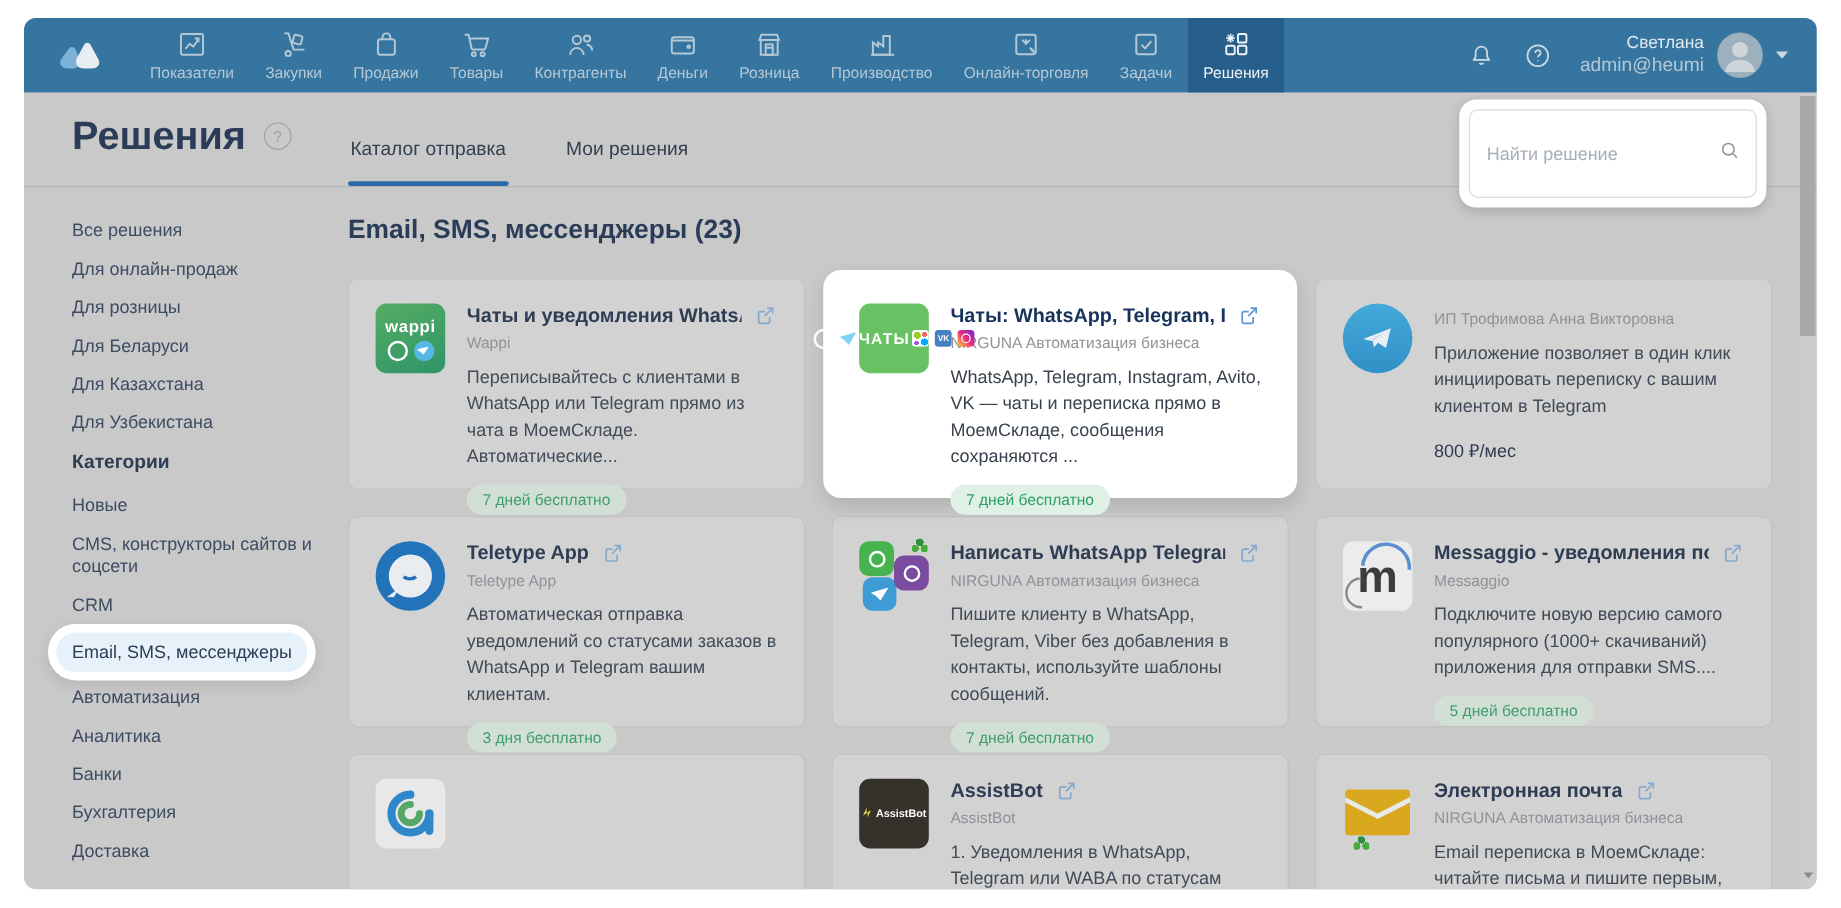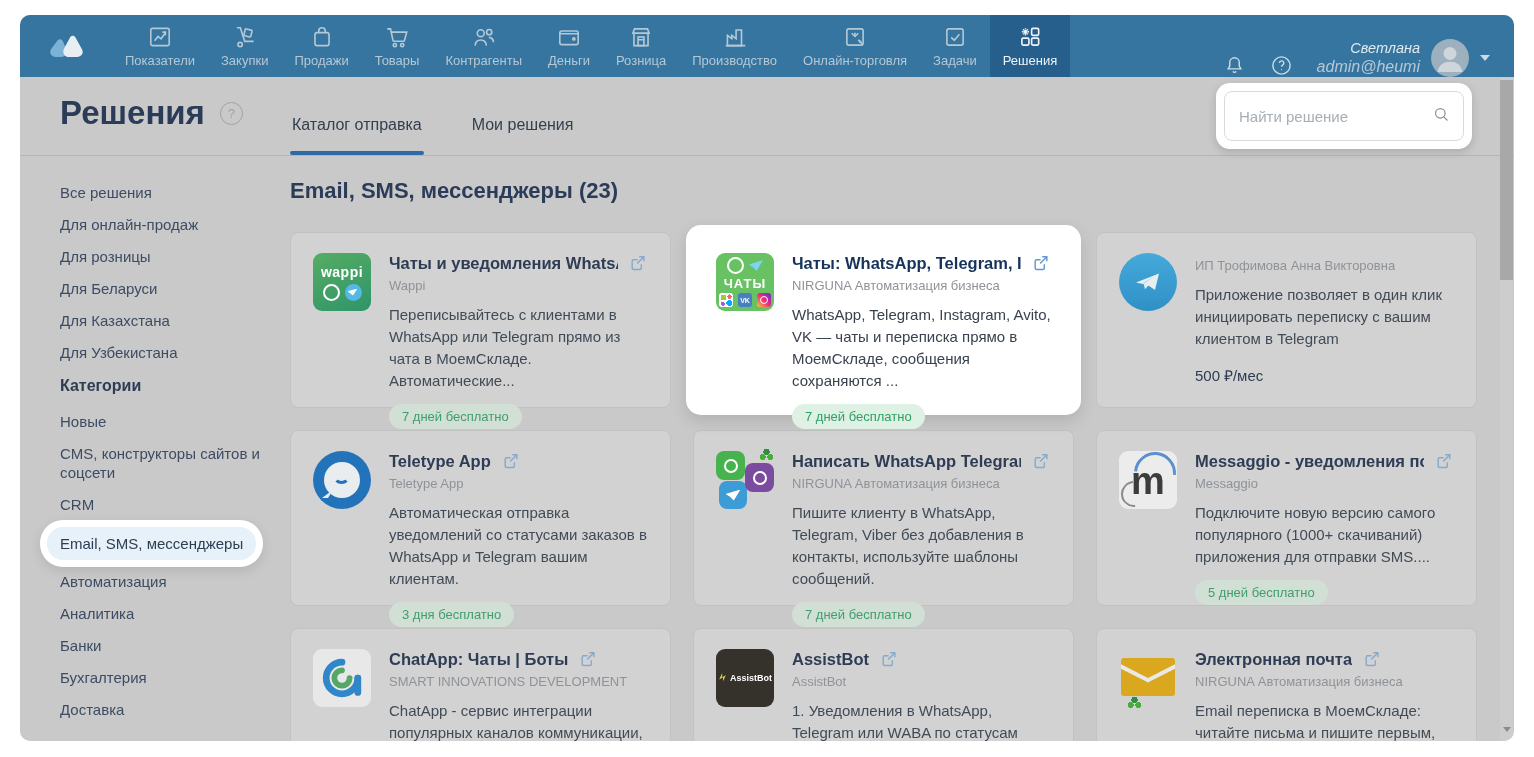--- a/index.html
+++ b/index.html
@@ -5,38 +5,38 @@
   html,body{margin:0;padding:0;background:#fff;font-family:"Liberation Sans",sans-serif;}
   .stage{position:relative;width:1534px;height:757px;background:#fff;overflow:hidden;}
   .app{position:absolute;left:20px;top:15px;width:1494px;height:726px;border-radius:10px;overflow:hidden;background:#c9c9c9;}
 
   
   .topnav{position:absolute;top:0;left:0;right:0;height:62px;background:#35759f;display:flex;align-items:stretch;z-index:5;}
   .brand{width:92px;display:flex;align-items:center;justify-content:center;}
   .nav-item{display:flex;flex-direction:column;align-items:center;justify-content:center;gap:3px;padding:0 13px;color:#b5c8d5;font-size:13px;cursor:pointer;white-space:nowrap;}
   .nav-item svg{display:block;}
   .nav-item.active{background:#265f8c;color:#eef3f7;}
-  .nav-right{margin-left:auto;display:flex;align-items:flex-end;gap:24px;padding-right:24px;font-style:italic;}
+  .nav-right{margin-left:auto;display:flex;align-items:center;gap:24px;padding-right:24px;}
   .tn-ico{color:#cfdbe3;display:flex;align-items:center;}
   .user{display:flex;align-items:center;gap:11px;}
   .user-names{text-align:right;line-height:1.25;}
   .user-name{color:#e2eaef;font-size:14.5px;}
   .user-email{color:#b5c8d5;font-size:16px;}
   .avatar{width:38px;height:38px;border-radius:50%;background:#9db0bd;overflow:hidden;flex:none;}
   .caret{width:0;height:0;border-left:5px solid transparent;border-right:5px solid transparent;border-top:6px solid #cfd9e0;}
 
   
   .page-header{position:absolute;top:62px;left:0;right:0;height:78px;border-bottom:1px solid #b5b5b5;}
   .page-title{position:absolute;left:40px;top:17px;font-size:33px;font-weight:700;color:#2b3c58;display:flex;align-items:center;gap:15px;}
   .help-circle{width:21px;height:21px;border:1.5px solid #9aa4ab;border-radius:50%;color:#9aa4ab;font-size:13px;font-weight:400;display:flex;align-items:center;justify-content:center;}
   .tabs{position:absolute;left:270px;bottom:0;display:flex;gap:46px;}
   .tab{padding:0 2px 21px;font-size:16px;color:#33404f;cursor:pointer;position:relative;}
   .tab.active::after{content:"";position:absolute;left:0;right:0;bottom:0;height:4px;background:#2e6aa8;border-radius:2px;}
   .search-callout{position:absolute;right:42px;top:6px;background:#fff;border-radius:14px;padding:8px;box-shadow:0 3px 10px rgba(0,0,0,.15);}
-  .search-wrap{width:214px;height:40px;border:1px solid #d8dadc;border-radius:8px;background:#fff;display:flex;align-items:center;padding:4px 12px;}
+  .search-wrap{width:214px;height:40px;border:1px solid #d8dadc;border-radius:8px;background:#fff;display:flex;align-items:center;padding:16px 12px;}
   .search-wrap input{border:none;outline:none;flex:1;font-size:15px;color:#39424e;font-family:"Liberation Sans",sans-serif;background:transparent;min-width:0;}
   .search-wrap input::placeholder{color:#a6aeb6;}
 
   
   .sidebar{position:absolute;left:40px;top:168px;width:212px;font-size:15px;color:#3d4c63;}
   .side-item{line-height:19px;margin-bottom:13px;cursor:pointer;}
   .side-header{font-size:16px;font-weight:700;color:#2e3c54;margin:15px 0 17px;}
   .side-item.selected{background:#e7f1f9;border-radius:16px;padding:7px 13px;margin:5px 0 12px -13px;width:fit-content;box-shadow:0 0 0 7px #fff,0 4px 12px 7px rgba(0,0,0,.10);color:#2c3d54;position:relative;z-index:3;}
 
   
@@ -59,21 +59,21 @@
   .price{margin-top:15px;font-size:15px;color:#2e3c52;}
 
   
   .logo--wappi{background:linear-gradient(155deg,#55ad64,#2f9468);display:flex;flex-direction:column;align-items:center;justify-content:center;gap:4px;}
   .wappi-text{color:#fff;font-size:14px;font-weight:600;letter-spacing:.5px;}
   .wappi-row{display:flex;gap:5px;}
   .ring{box-sizing:border-box;width:17px;height:17px;border:2px solid #fff;border-radius:50%;}
   .tg-dot{width:17px;height:17px;border-radius:50%;background:#56b8e4;position:relative;}
   .tg-dot::after{content:"";position:absolute;left:3px;top:5px;width:10px;height:7px;background:#fff;clip-path:polygon(0 40%,100% 0,55% 100%);}
 
-  .logo--chaty{background:#68c163;display:flex;flex-direction:column;align-items:center;justify-content:center;gap:2px;}
+  .logo--chaty{background:#68c163;display:flex;flex-direction:row;align-items:center;justify-content:center;gap:2px;}
   .chaty-row{display:flex;gap:5px;align-items:center;}
   .chaty-plane{width:14px;height:11px;background:#7fd4f2;clip-path:polygon(0 40%,100% 0,55% 100%,30% 65%);}
   .chaty-text{color:#fff;font-weight:700;font-size:13px;letter-spacing:1px;}
   .sq{width:14px;height:14px;border-radius:3px;}
   .sq--avito{background:
     radial-gradient(circle 3px at 4.5px 4.5px,#97cf26 97%,transparent),
     radial-gradient(circle 2.2px at 10.5px 3.6px,#ff6163 97%,transparent),
     radial-gradient(circle 2px at 3.8px 10.8px,#965eeb 97%,transparent),
     radial-gradient(circle 3px at 10.3px 10px,#00aaff 97%,transparent),#fff;}
   .sq--vk{background:#4680c2;color:#fff;font-size:7px;font-weight:700;display:flex;align-items:center;justify-content:center;}
@@ -383,21 +383,21 @@
     <div class="card">
       <div class="logo logo--telegram">
         <svg width="32" height="32" viewBox="0 0 32 32">
               <path fill="#e9eef2" d="M4 16.5 27 7.5l-4 16.5-6.6-4.4-3.5 3.7-1-5z"></path>
               <path fill="#c6dcea" d="M12 18.3l9.8-7.8-10.8 6z"></path>
             </svg>
       </div>
       <div class="card-body">
         <div class="vendor">ИП Трофимова Анна Викторовна</div>
         <div class="desc">Приложение позволяет в один клик инициировать переписку с вашим клиентом в Telegram</div>
-        <div class="price">500 ₽/мес</div>
+        <div class="price">800 ₽/мес</div>
       </div>
     </div>
 
     <div class="card">
       <div class="logo logo--teletype">
         <span class="tt-bubble">
               <span class="tt-smile"></span>
             </span>
       </div>
       <div class="card-body">
@@ -467,34 +467,20 @@
     </div>
 
     <div class="card">
       <div class="logo logo--chatapp">
         <svg width="46" height="46" viewBox="0 0 48 48" fill="none">
               <path d="M24 7.5A16.5 16.5 0 1 0 40.5 24" stroke="#2f86c8" stroke-width="7" stroke-linecap="round"></path>
               <path d="M24 16a8 8 0 1 0 8 8" stroke="#54a767" stroke-width="6" stroke-linecap="round"></path>
               <path d="M40.5 24v15" stroke="#2f86c8" stroke-width="7" stroke-linecap="round"></path>
             </svg>
       </div>
-      <div class="card-body">
-        <div class="title-row">
-          <span class="card-title">ChatApp: Чаты | Боты</span>
-          <span class="ext">
-                <svg width="20" height="20" viewBox="0 0 24 24" fill="none" stroke="currentColor" stroke-width="1.7">
-                  <path d="M13.5 4.5H19v5.5"></path>
-                  <path d="M19 4.5l-8 8"></path>
-                  <path d="M16 13.5v4.5a1.8 1.8 0 0 1-1.8 1.8H6.8A1.8 1.8 0 0 1 5 18V9.8A1.8 1.8 0 0 1 6.8 8h4.7"></path>
-                </svg>
-              </span>
-        </div>
-        <div class="vendor">SMART INNOVATIONS DEVELOPMENT</div>
-        <div class="desc">ChatApp - сервис интеграции популярных каналов коммуникации,</div>
-      </div>
     </div>
 
     <div class="card">
       <div class="logo logo--assistbot">
         <svg width="9" height="13" viewBox="0 0 9 13">
               <path d="M1.2 7.5 4.2 1v4.2l3.6-2-2.8 6v-4z" fill="#e3d44a"></path>
             </svg>
         <span class="ab-text">AssistBot</span>
       </div>
       <div class="card-body">

